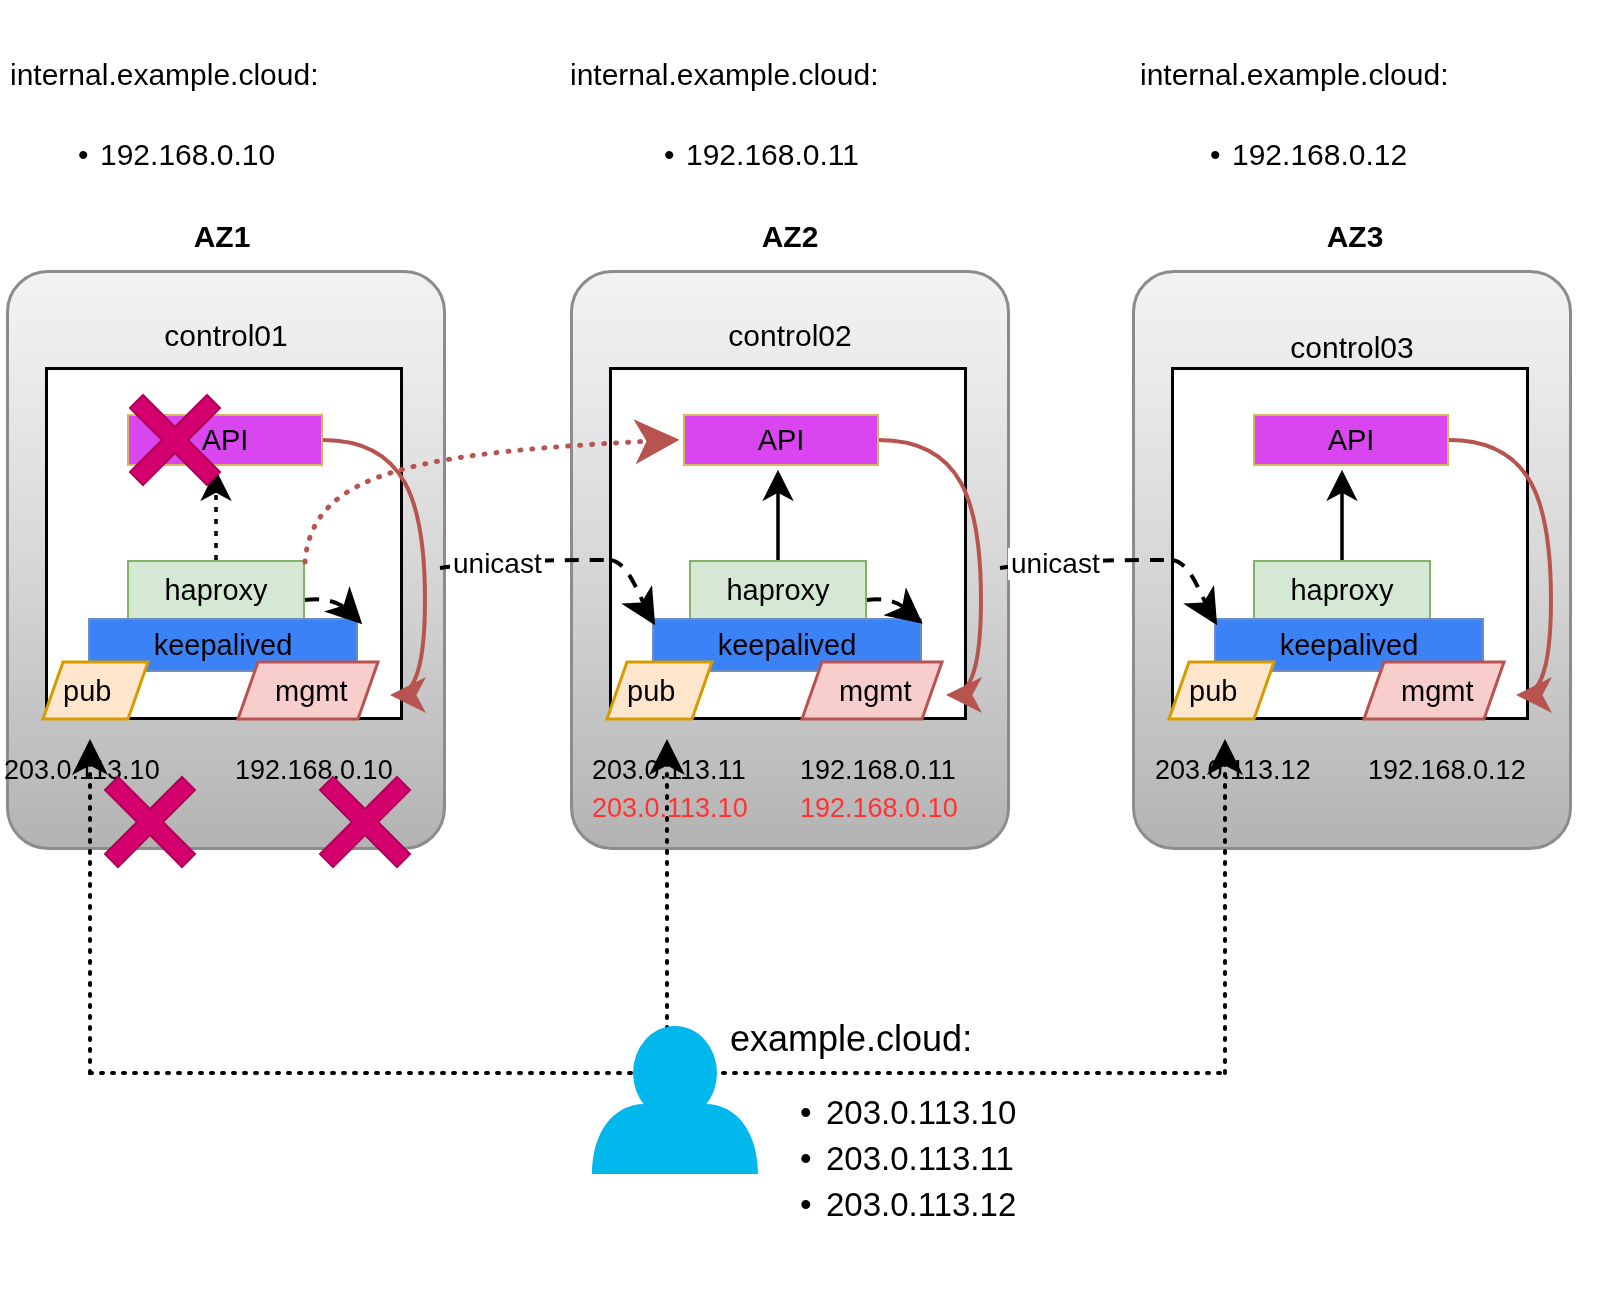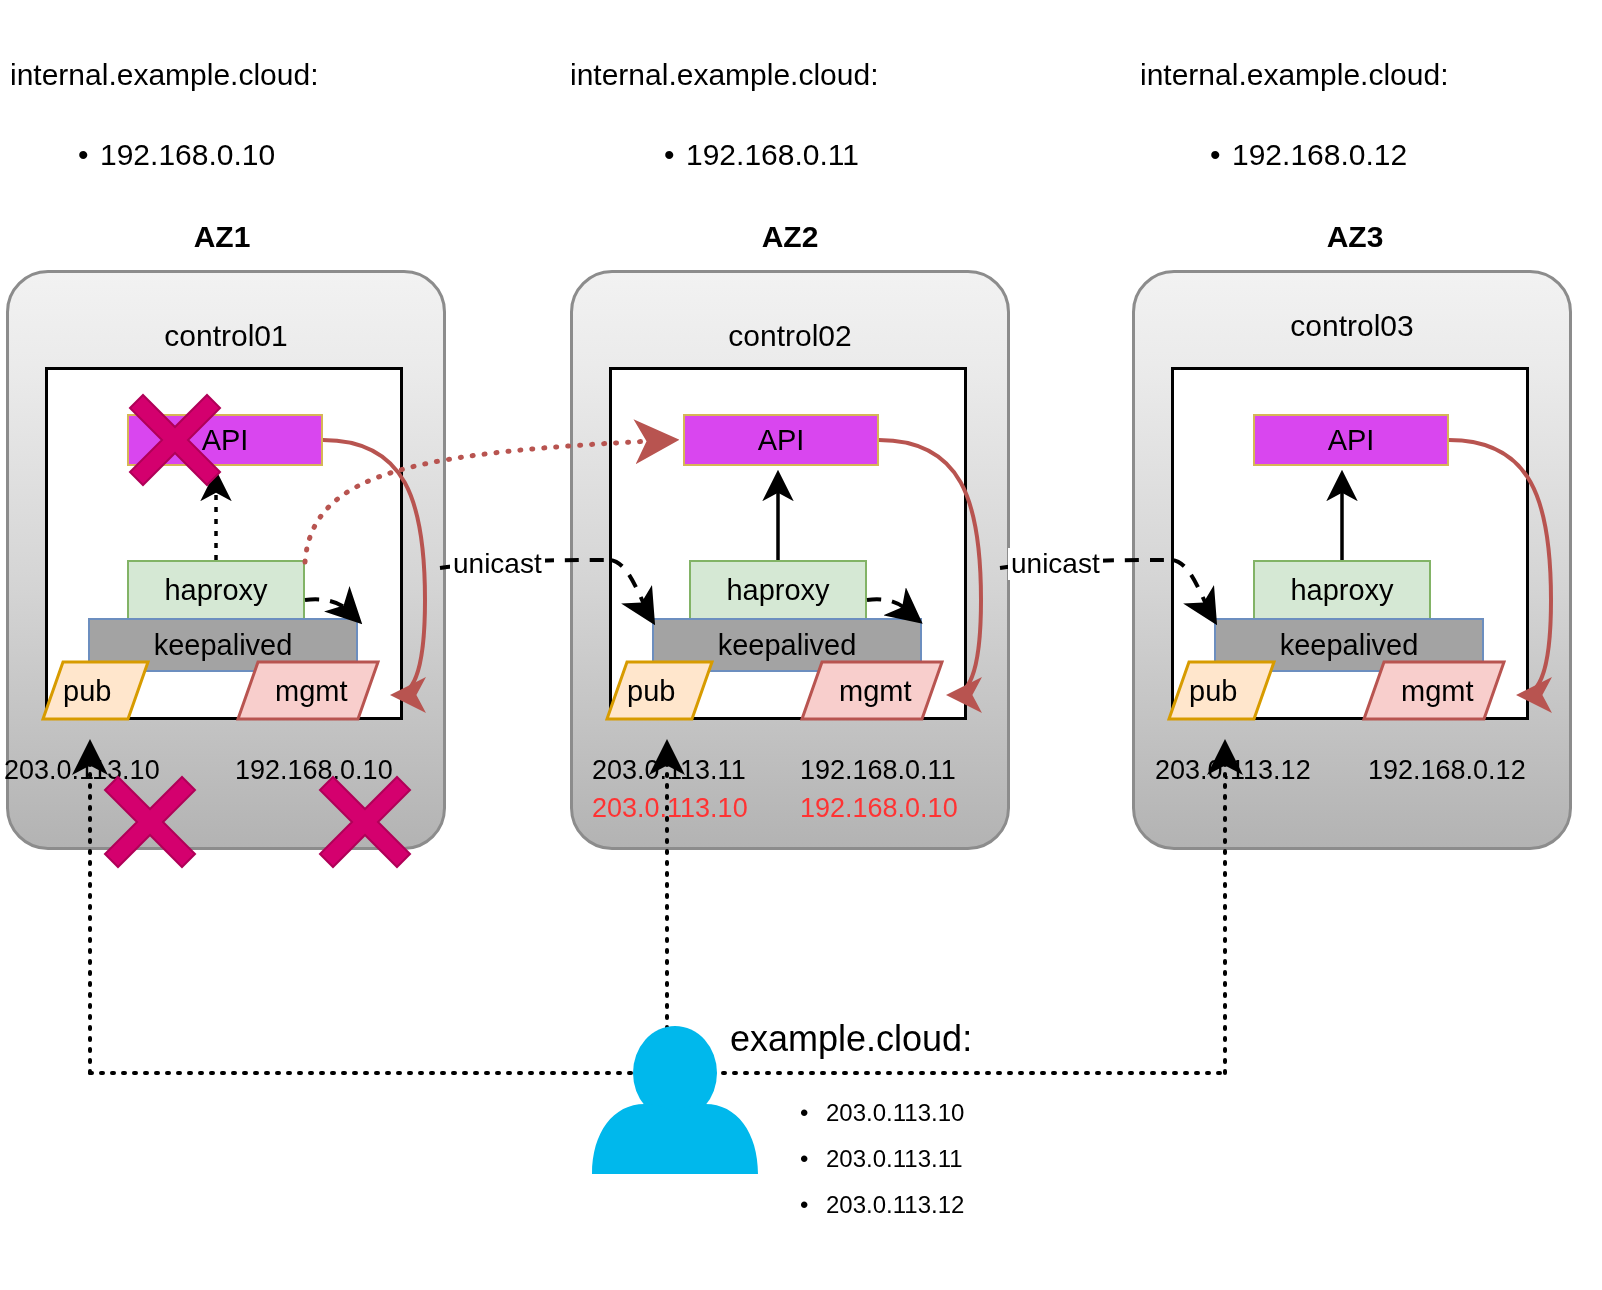--- a/index.html
+++ b/index.html
@@ -13,26 +13,26 @@
   .az-box{width:440px;height:580px;border-radius:42px;
           border:3px solid #8c8c8c;
           background:linear-gradient(180deg,#f2f2f2 0%,#eaeaea 18%,#d4d4d4 55%,#b3b3b3 100%);
           box-sizing:border-box;}
   .host-label{font-size:30px;text-align:center;width:100%;}
   .inner-box{position:absolute;border:3px solid #000;background:#fff;box-sizing:border-box;}
   .node{position:absolute;box-sizing:border-box;display:flex;align-items:center;
         justify-content:center;font-size:29px;}
   .api{background:#d946ef;border:2px solid #d6b656;}
   .haproxy{background:#d5e8d4;border:2px solid #82b366;}
-  .keepalived{background:#a3a3a3;border:2px solid #6c8ebf;}
+  .keepalived{background:#3b82f6;border:2px solid #6c8ebf;}
   .ip-text{position:absolute;font-size:27px;white-space:nowrap;}
   .ip-fail{color:#ff3333;}
   .unicast{position:absolute;font-size:28px;background:#fff;padding:0 3px;}
   .cloudtitle{position:absolute;font-size:36px;white-space:nowrap;}
-  .cloudlist{position:absolute;font-size:24px;white-space:nowrap;line-height:46px;}
+  .cloudlist{position:absolute;font-size:33px;white-space:nowrap;line-height:46px;}
   .cloudlist .dot{display:inline-block;width:26px;}
   svg{position:absolute;top:0;left:0;overflow:visible;}
 </style>
 </head>
 <body>
 
 <div class="abs hdr-domain" style="left:10px;top:58px;">internal.example.cloud:</div>
 <div class="abs hdr-bullet" style="left:78px;top:138px;"><span class="dot">•</span><span>192.168.0.10</span></div>
 <div class="abs az-label" style="left:122px;top:220px;">AZ1</div>
 
@@ -74,21 +74,21 @@
   <polygon points="802,719 822,662 942,662 922,719" fill="#f8cecc" stroke="#b85450" stroke-width="3"></polygon>
 </svg>
 <div class="abs" style="left:627px;top:675px;font-size:29px;">pub</div>
 <div class="abs" style="left:839px;top:675px;font-size:29px;">mgmt</div>
 <div class="ip-text" style="left:592px;top:755px;">203.0.113.11</div>
 <div class="ip-text" style="left:800px;top:755px;">192.168.0.11</div>
 <div class="ip-text ip-fail" style="left:592px;top:793px;">203.0.113.10</div>
 <div class="ip-text ip-fail" style="left:800px;top:793px;">192.168.0.10</div>
 
 <div class="abs az-box" style="left:1132px;top:270px;">
-  <div class="host-label" style="margin-top:36px;">control03</div>
+  <div class="host-label" style="margin-top:58px;">control03</div>
 </div>
 <div class="inner-box" style="left:1171px;top:367px;width:358px;height:353px;"></div>
 <div class="node api" style="left:1253px;top:414px;width:196px;height:52px;">API</div>
 <div class="node haproxy" style="left:1253px;top:560px;width:178px;height:60px;">haproxy</div>
 <div class="node keepalived" style="left:1214px;top:618px;width:270px;height:54px;">keepalived</div>
 
 <svg width="1602" height="1290" style="pointer-events:none;">
   <polygon points="1169,719 1189,662 1274,662 1254,719" fill="#ffe6cc" stroke="#d79b00" stroke-width="3"></polygon>
   <polygon points="1364,719 1384,662 1504,662 1484,719" fill="#f8cecc" stroke="#b85450" stroke-width="3"></polygon>
 </svg>

